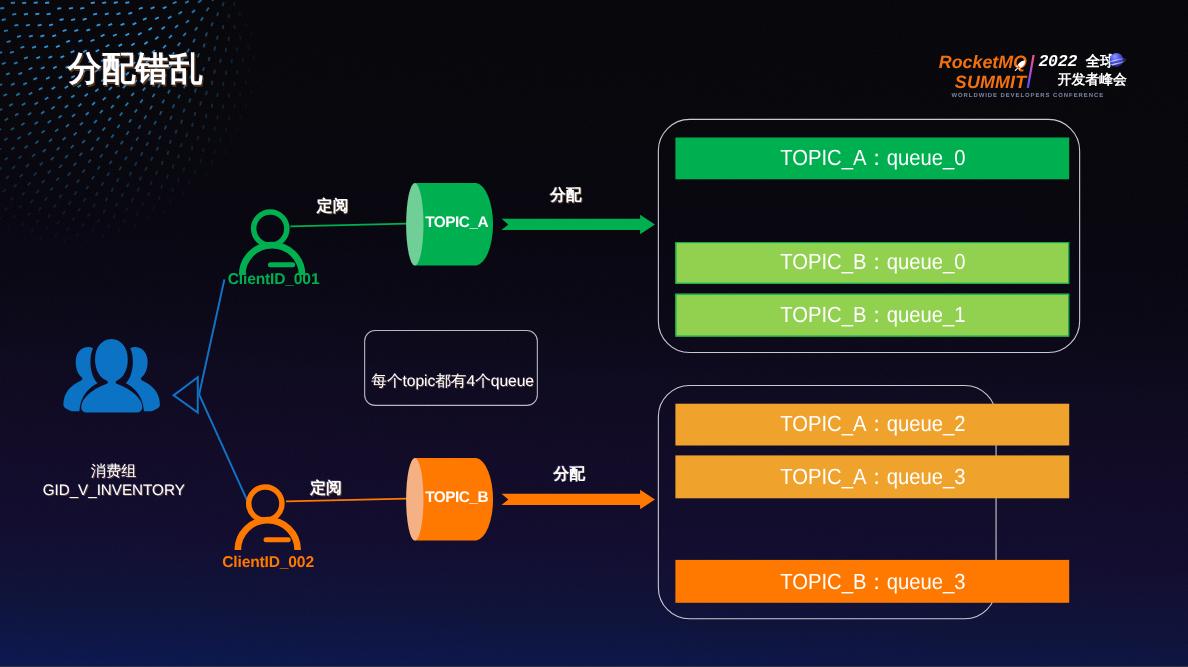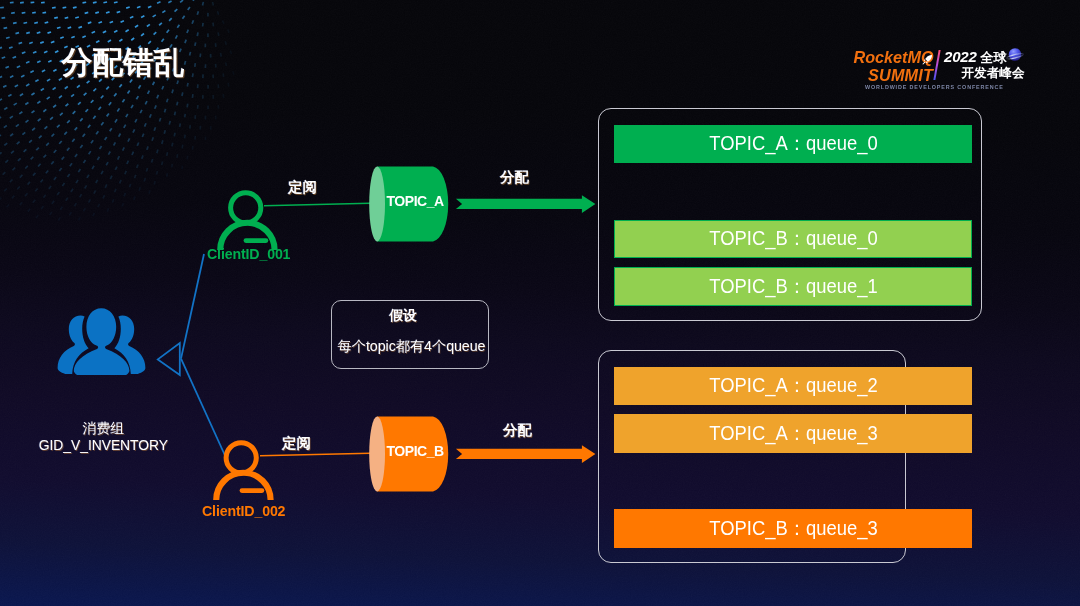--- a/index.html
+++ b/index.html
@@ -20,30 +20,30 @@
 
   
   #logo{position:absolute;left:853px;top:45px;width:190px;height:48px;}
   .lg-brand{position:absolute;font-style:italic;font-weight:bold;color:#F2700F;
             white-space:nowrap;}
   .lg-l1{font-size:16.2px;letter-spacing:0px;line-height:17px;left:0.5px;top:4.4px;}
   .lg-l2{font-size:16.2px;letter-spacing:0.2px;line-height:17px;left:15px;top:21.5px;}
   .lg-div{position:absolute;left:82.5px;top:4.5px;width:2.4px;height:30px;
           background:linear-gradient(180deg,#ff4f77 0%,#b94fdb 48%,#4b52ef 100%);
           transform:skewX(-10deg);}
-  .lg-cn{position:absolute;color:#fff;font-weight:bold;white-space:nowrap;}
+  .lg-cn{position:absolute;color:#fff;font-weight:bold;white-space:nowrap;font-family:Liberation Mono, monospace;}
   .lg-cn1{left:91px;top:4.5px;font-size:13.2px;line-height:14px;letter-spacing:0px;}
   .lg-cn2{left:88.5px;top:21px;font-size:12.6px;line-height:14px;letter-spacing:0px;margin-left:20px;}
   .lg-yr{font-size:15px;font-style:italic;letter-spacing:-0.2px;}
   .lg-tag{position:absolute;left:12px;top:38.5px;font-size:5.4px;letter-spacing:0.86px;
           color:#7d86a6;font-weight:bold;white-space:nowrap;}
   #planet{position:absolute;left:153px;top:1.5px;}
 
   
-  .qbox{position:absolute;border:1.4px solid #c9c9d2;border-radius:13px;box-sizing:border-box;padding-left:28px;}
+  .qbox{position:absolute;border:1.4px solid #c9c9d2;border-radius:29px;box-sizing:border-box;padding-left:28px;}
   .qrow{position:absolute;left:15.2px;height:38.4px;width:358px;box-sizing:border-box;
         display:flex;align-items:center;justify-content:center;
         color:#fff;font-size:20px;letter-spacing:0px;}
   .qrow span{display:inline-block;transform:scaleX(0.92);}
 
   
   #note{position:absolute;left:331px;top:300px;width:158px;height:69px;
         border:1.3px solid #b8b8c2;border-radius:10px;box-sizing:border-box;}
   #note .n-t{position:absolute;left:-7px;top:6px;width:100%;text-align:center;
              font-size:13.8px;font-weight:bold;color:#fff;
@@ -612,21 +612,20 @@
   <div class="lab" style="left:282px;top:433.5px">定阅</div>
 
   <svg style="position:absolute;left:369px;top:416px" width="81" height="76" viewBox="0 0 81 76">
     <path d="M8 0.4 H64 A16.4 37.6 0 0 1 64 75.4 H8 Z" fill="#FF7800"></path>
     <ellipse cx="8.1" cy="37.9" rx="7.9" ry="37.5" fill="#F5B183"></ellipse>
   </svg>
   <div class="topic-t" style="left:386.5px;top:443.3px">TOPIC_B</div>
   <div class="lab" style="left:503px;top:420.5px">分配</div>
 
   <div id="note">
-    <div class="n-t">假设</div>
     <div class="n-b">每个topic都有4个queue</div>
   </div>
 
   <div class="qbox" id="qbox0" style="left:598px;top:108px;width:384px;height:213px">
       <div class="qrow" style="top: 15.8px; background: rgb(0, 175, 80);">
         <span>TOPIC_A：queue_0</span>
       </div>
       <div class="qrow" style="top: 110.8px; background: rgb(146, 208, 80); border: 1.2px solid rgb(0, 175, 80);">
         <span>TOPIC_B：queue_0</span>
       </div>

